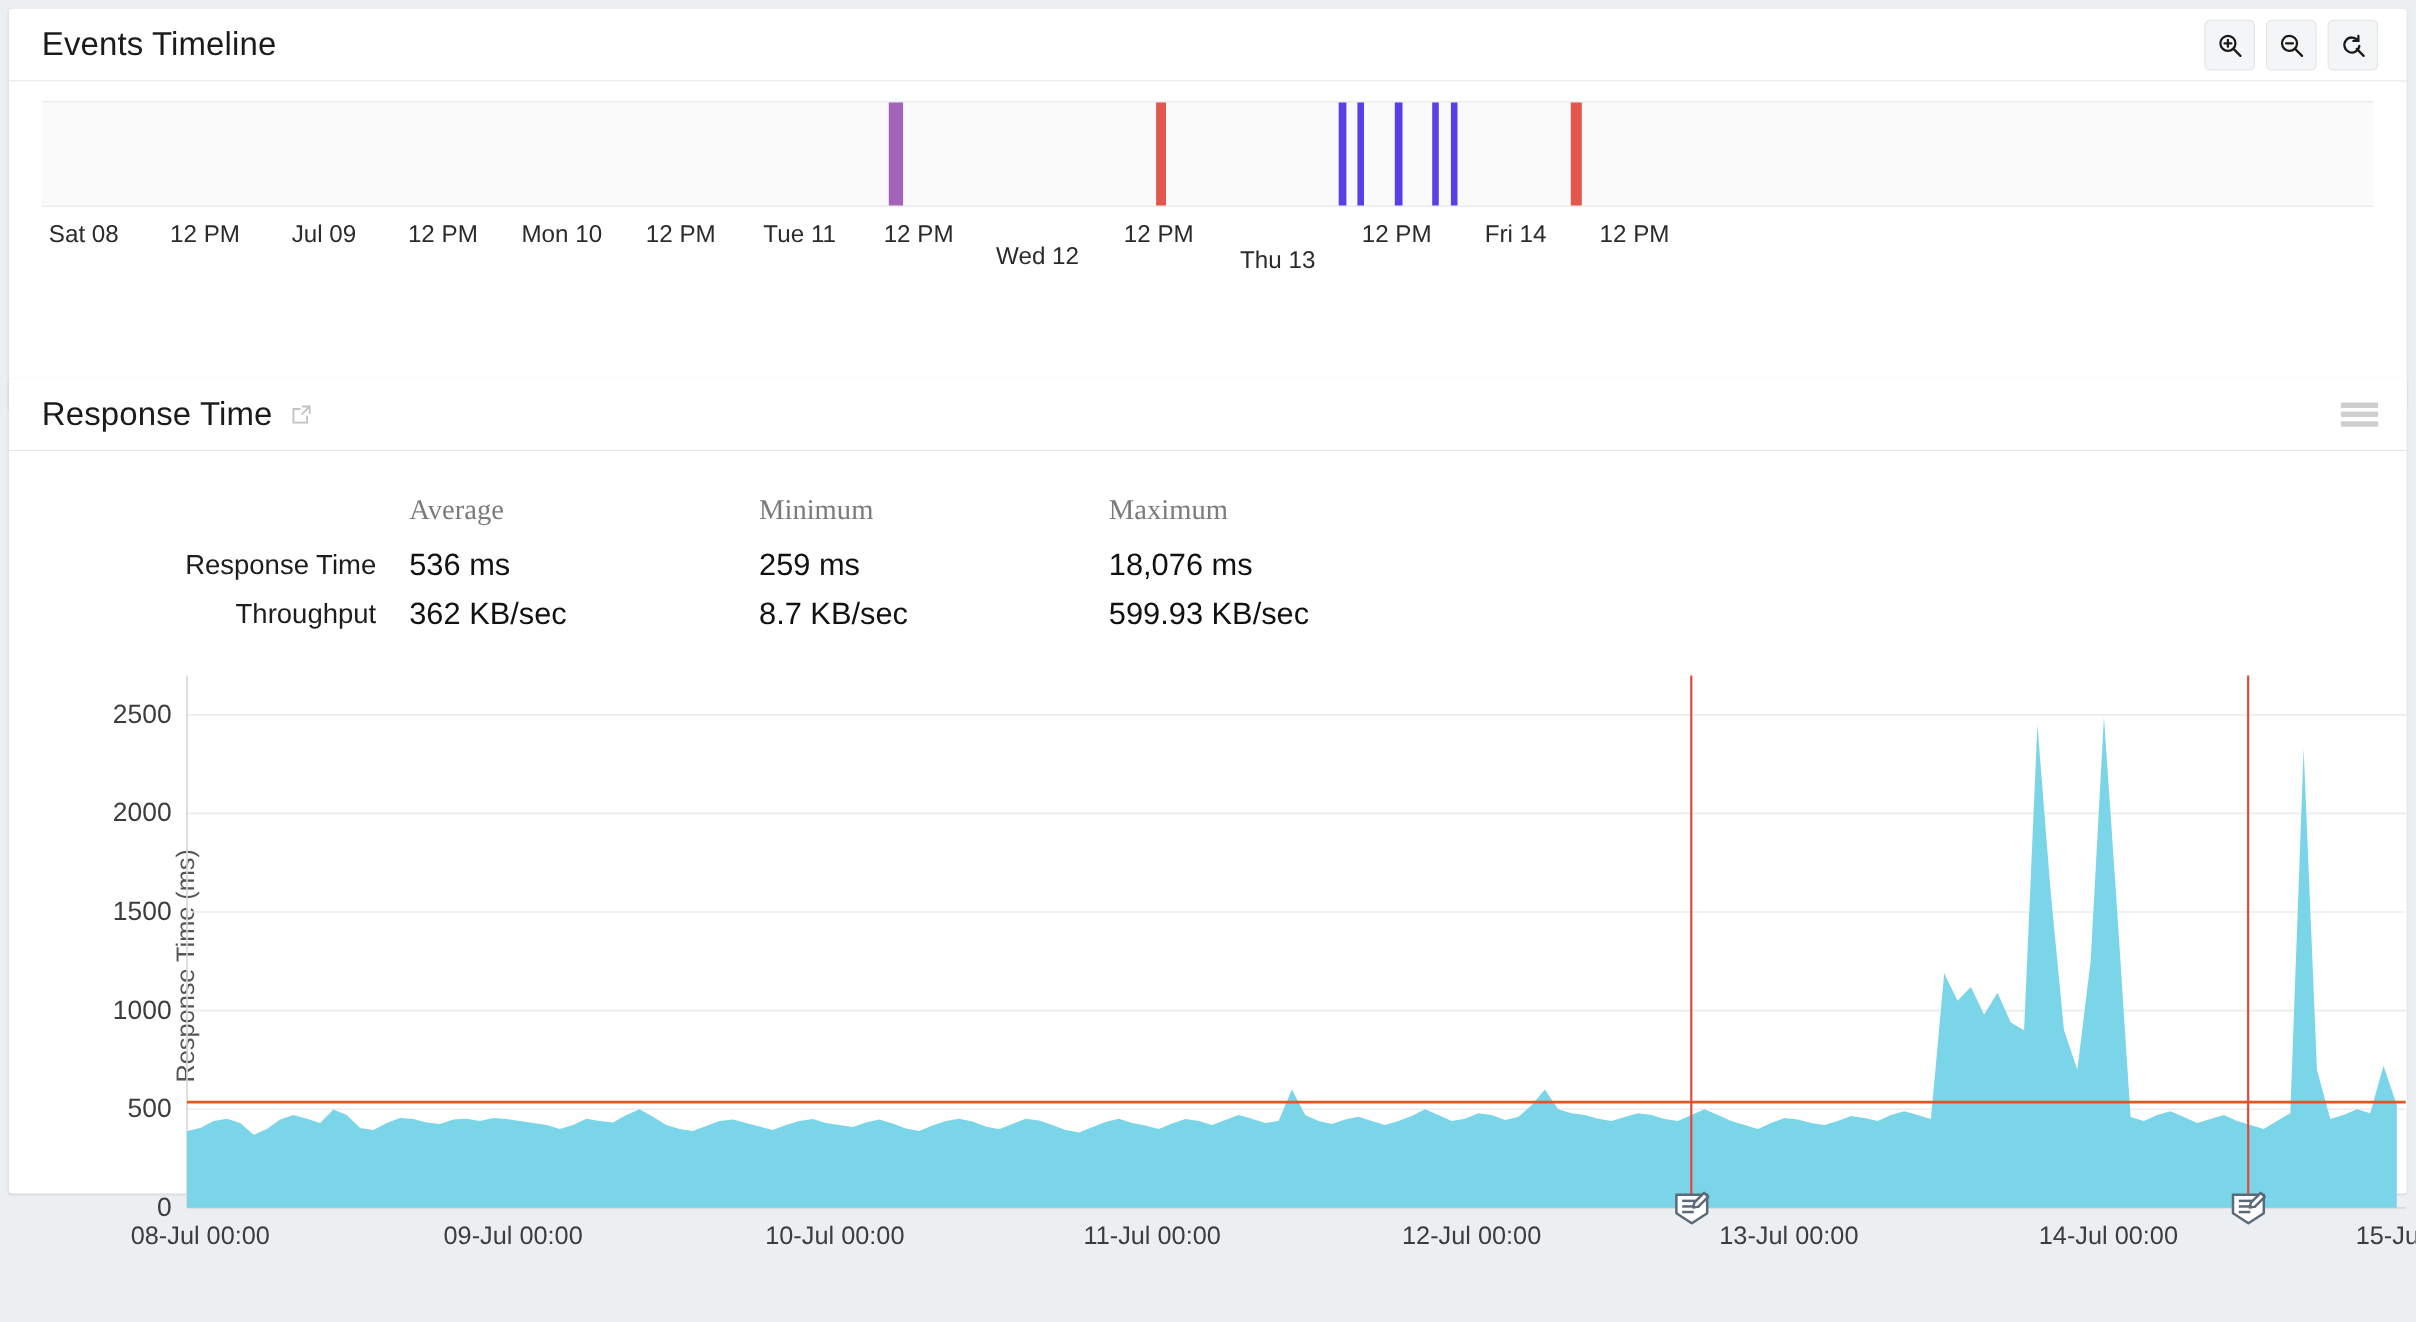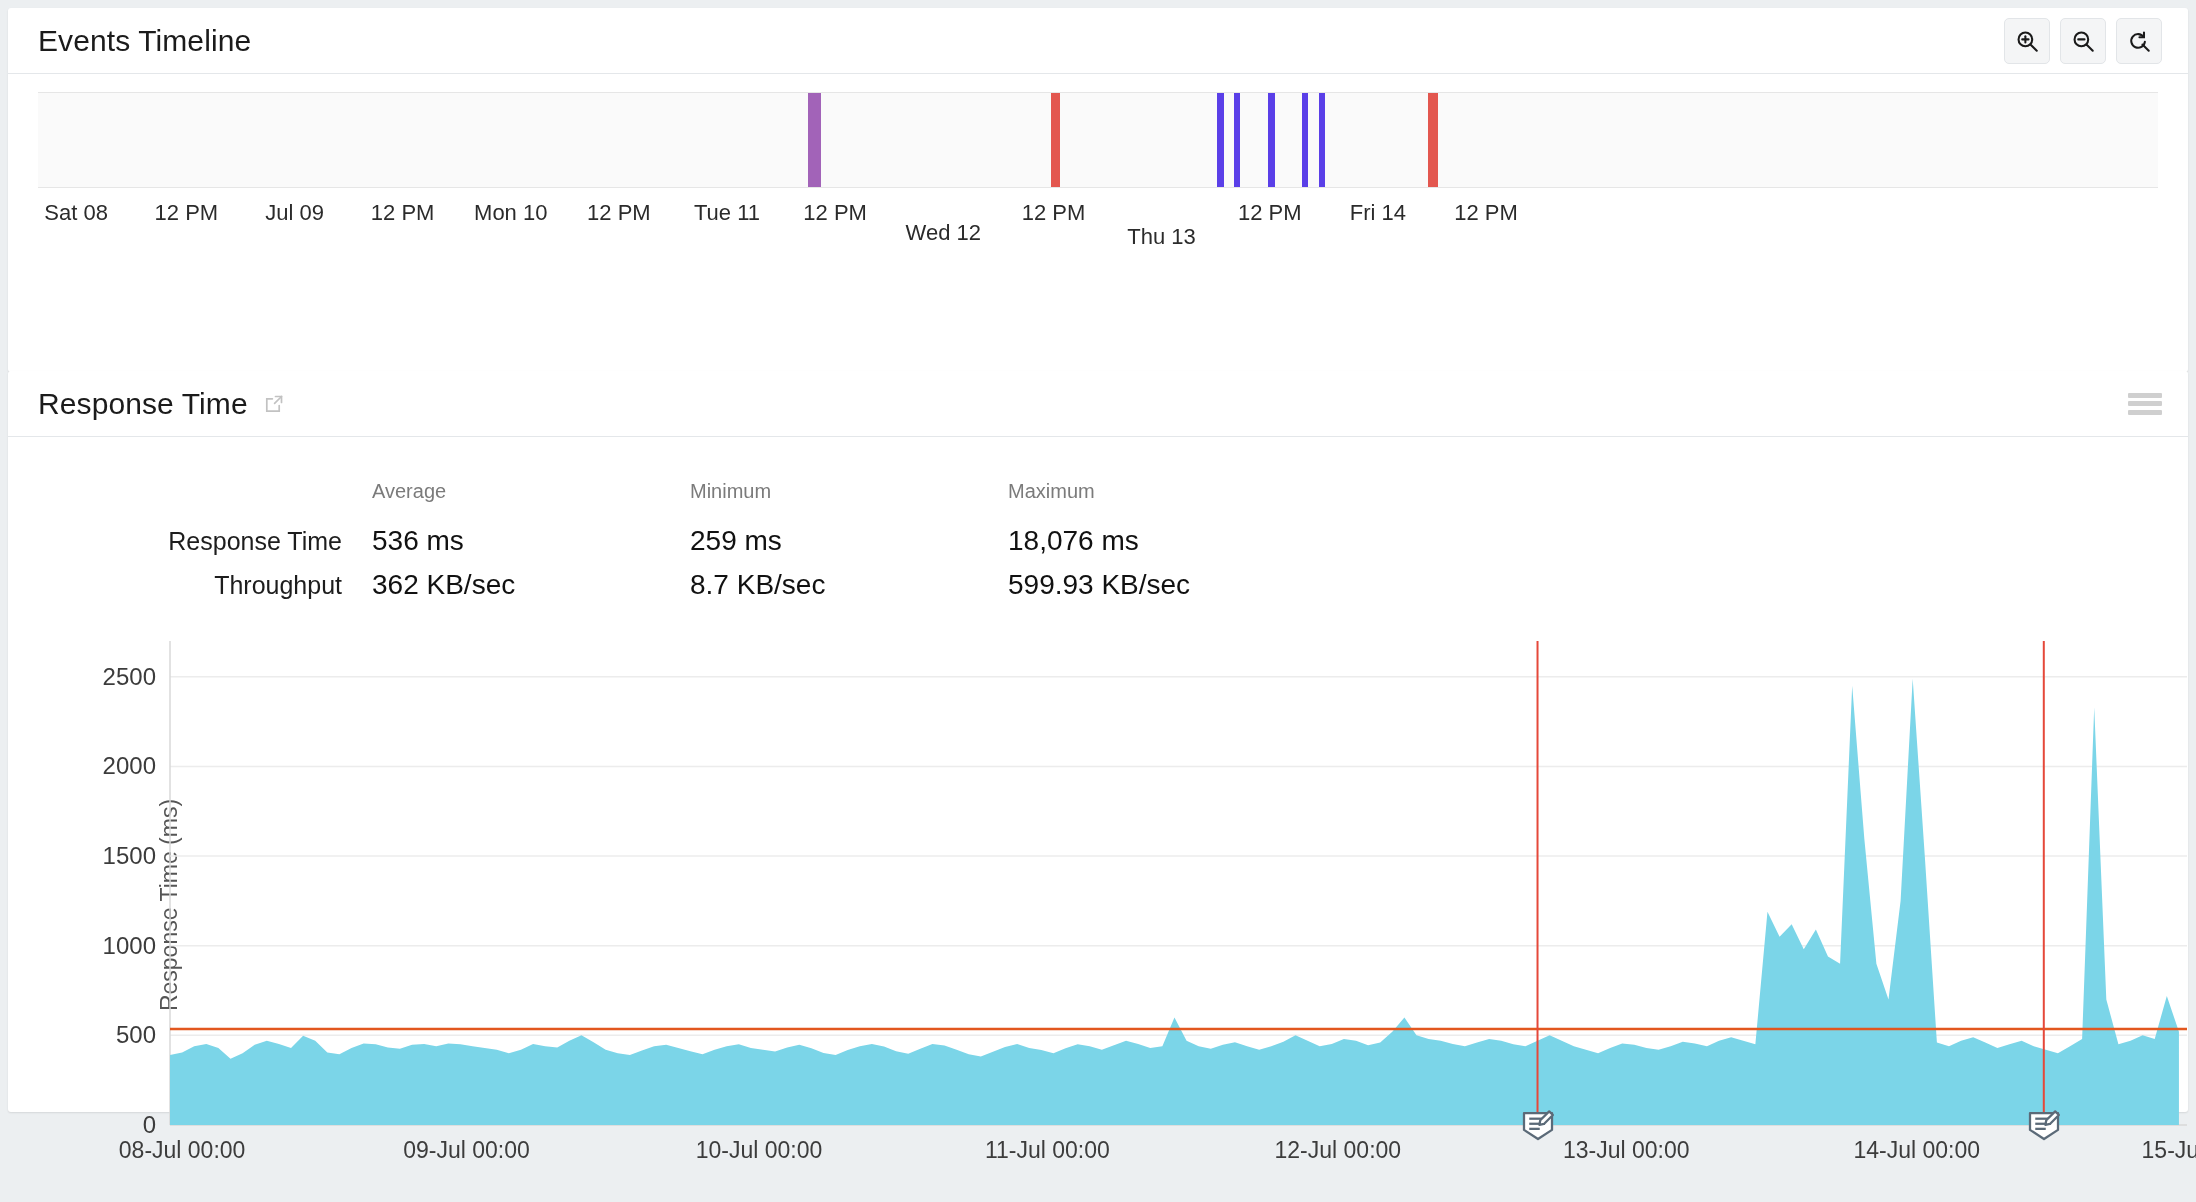--- a/index.html
+++ b/index.html
@@ -97,37 +97,38 @@
     display: flex;
     align-items: center;
     gap: 34px;
     padding: 6px 0 0 32px;
   }
   .legend-item { display: flex; align-items: center; gap: 11px; cursor: pointer; }
   .legend-swatch { width: 23px; height: 23px; border-radius: 2px; display: block; }
   .legend-label { font-size: 25px; color: #242424; }
 
   
-  #rt-card { top: 344px; height: 741px; margin-top: 27px; }
+  #rt-card { top: 344px; height: 741px; }
 
   .stats {
     margin: 26px 0 0 0;
     border-collapse: collapse;
   }
   .stats td, .stats th {
     padding: 0 0 0 0;
     text-align: left;
     font-weight: 400;
     vertical-align: middle;
   }
   .stats .col-head {
-    font-size: 20px;
+    font-size: 26px;
     color: #7b7b7b;
     height: 56px;
     padding-left: 4px;
+    font-family: Liberation Serif, serif;
   }
   .stats .row-head {
     font-size: 25px;
     color: #1d1d1d;
     text-align: right;
     padding-right: 26px;
     height: 44px;
     white-space: nowrap;
   }
   .stats .val {

